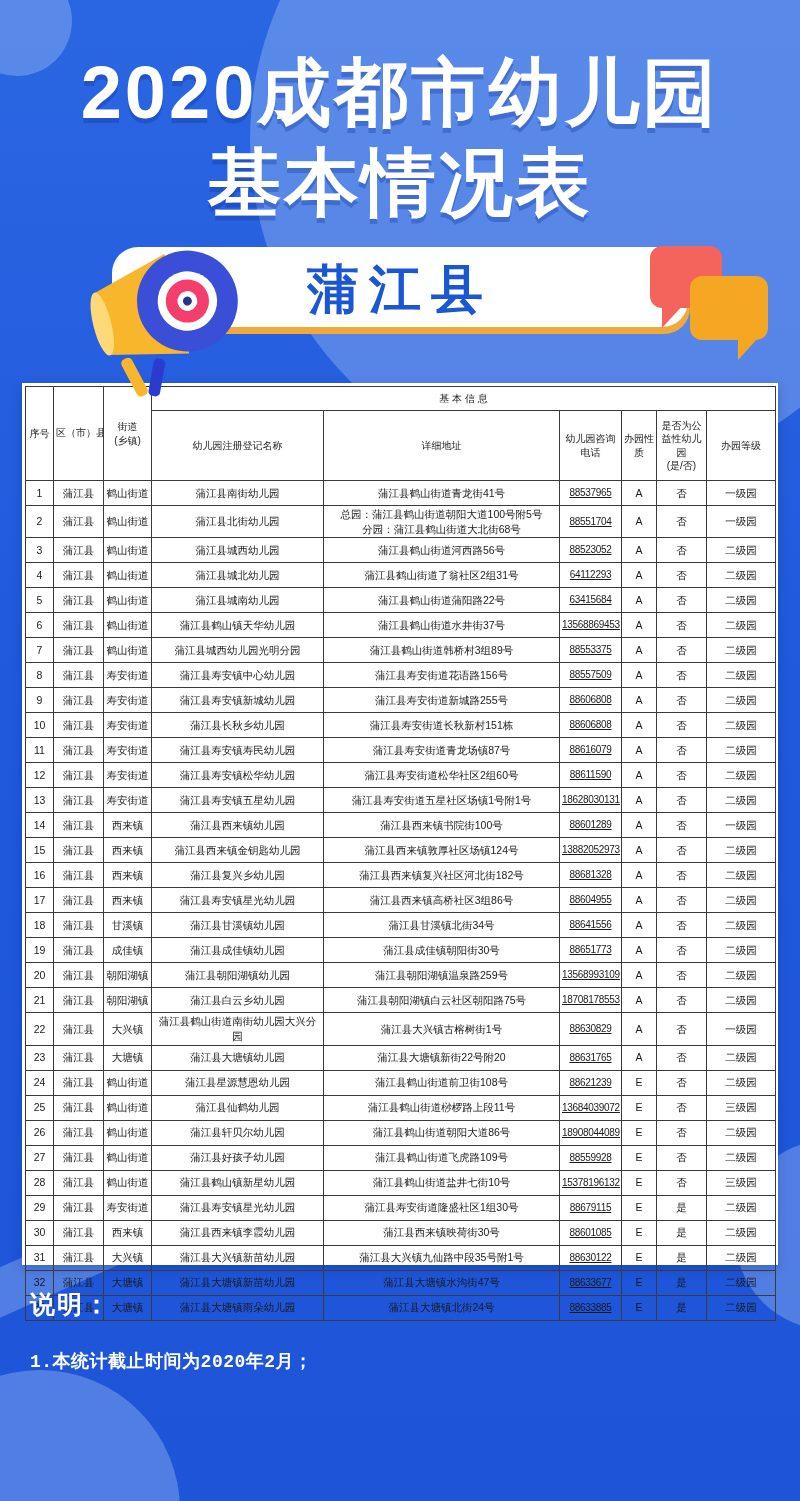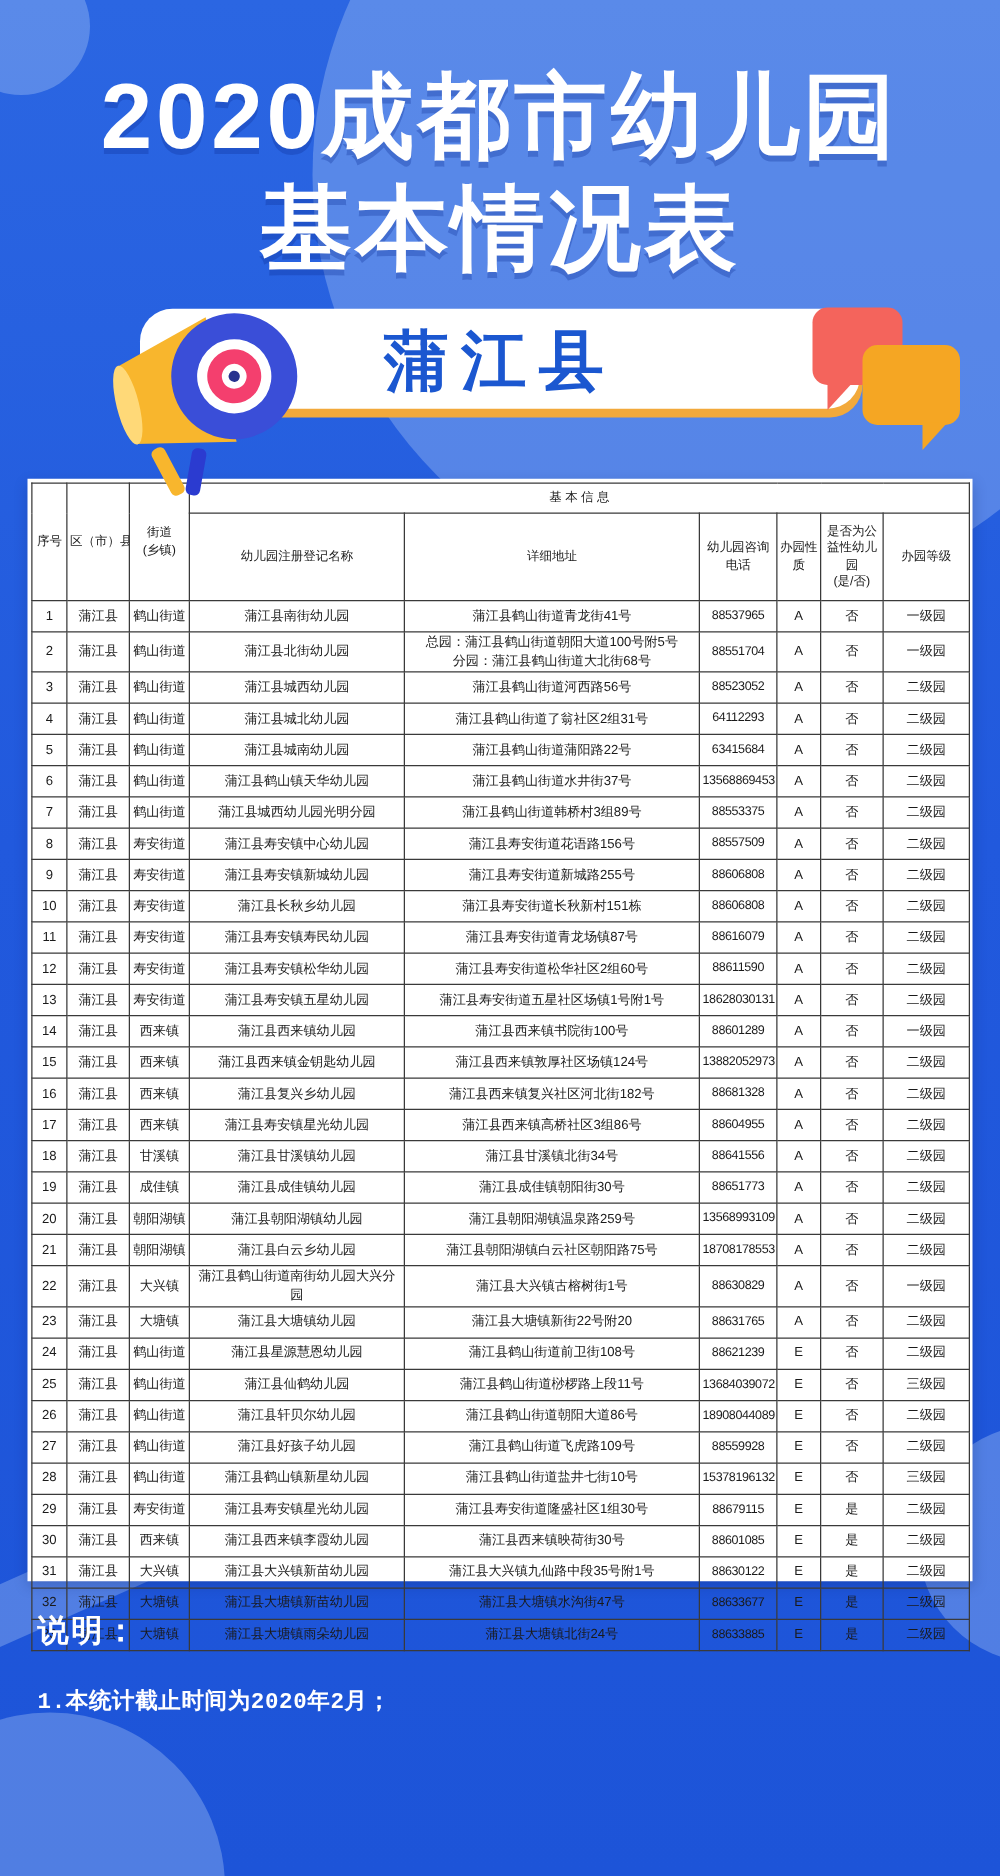--- a/index.html
+++ b/index.html
@@ -42,22 +42,22 @@
   table{border-collapse:collapse;table-layout:fixed;width:750px;height:100%;}
   th,td{
     border:1px solid #3a3a3a;color:#1a1a1a;text-align:center;vertical-align:middle;
     padding:1px 2px;overflow:hidden;
   }
   th{font-weight:400;font-size:10px;line-height:1.35;white-space:pre-line;height:auto;margin-top:19px;}
   thead tr.group-row{height:24px;}
   thead tr.cols-row{height:70px;}
   td{font-size:10.5px;line-height:1.4;height:22px;}
   td.addr{white-space:pre-line;}
-  td.phone{white-space:nowrap;letter-spacing:-0.3px;font-size:10px;}
-  th.nowrap{white-space:nowrap;}
+  td.phone{white-space:nowrap;letter-spacing:-0.3px;font-size:10px;text-decoration:underline;}
+  th.nowrap{white-space:nowrap;font-family:Liberation Mono, monospace;}
 
   .notes{position:absolute;left:30px;top:1288px;width:745px;z-index:2;color:#ffffff;}
   .notes-heading{font-size:25px;font-weight:800;margin:0 0 18px 0;letter-spacing:2px;}
   .notes p{font-size:18px;font-weight:700;margin:0 0 14px 0;line-height:2.6;letter-spacing:0.5px;font-family:Liberation Mono, monospace;}
 </style>
 </head>
 <body>
 
 <div class="bg-shape bg-big"></div>
 <div class="bg-shape bg-tl"></div>

